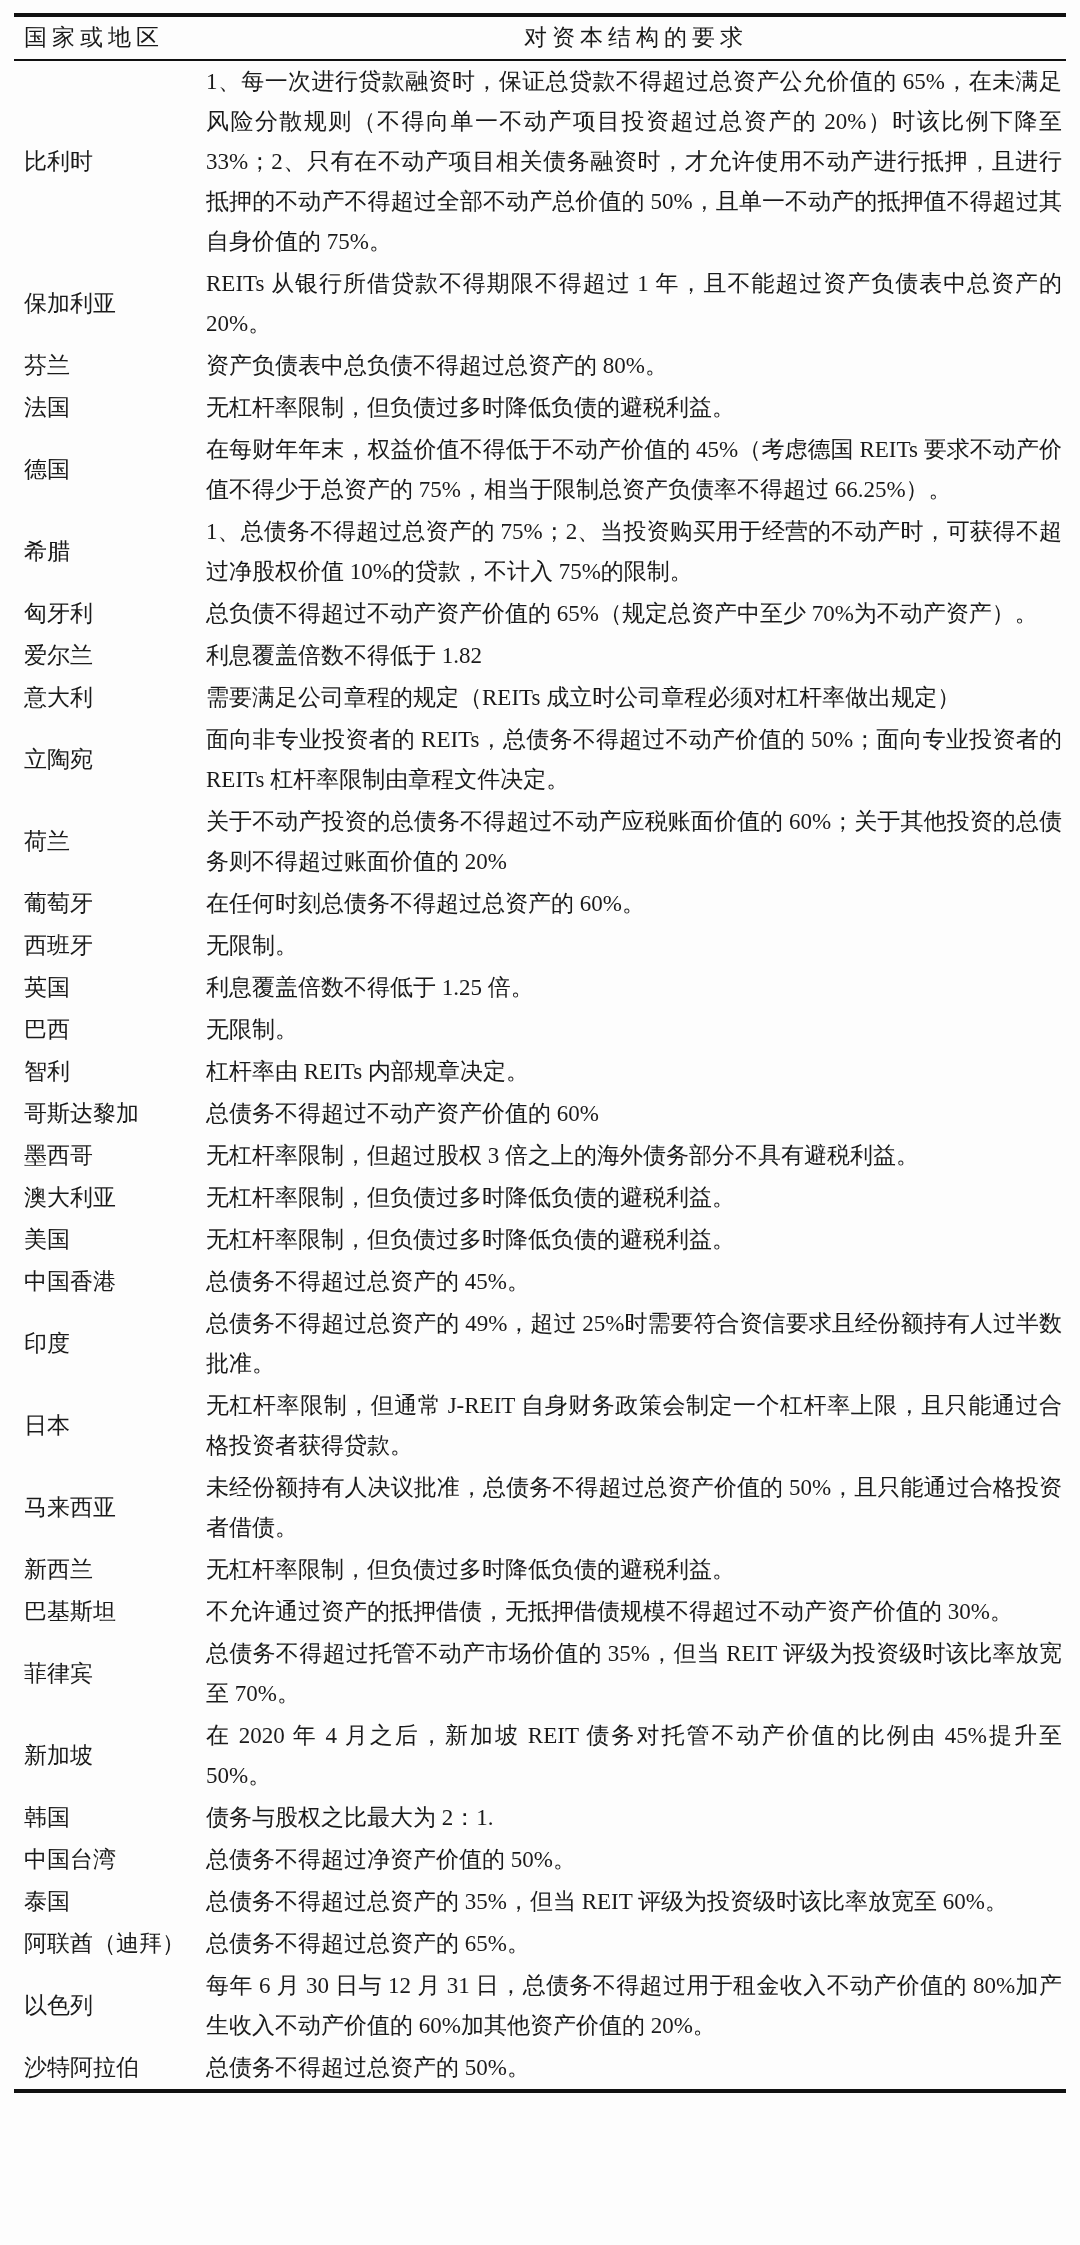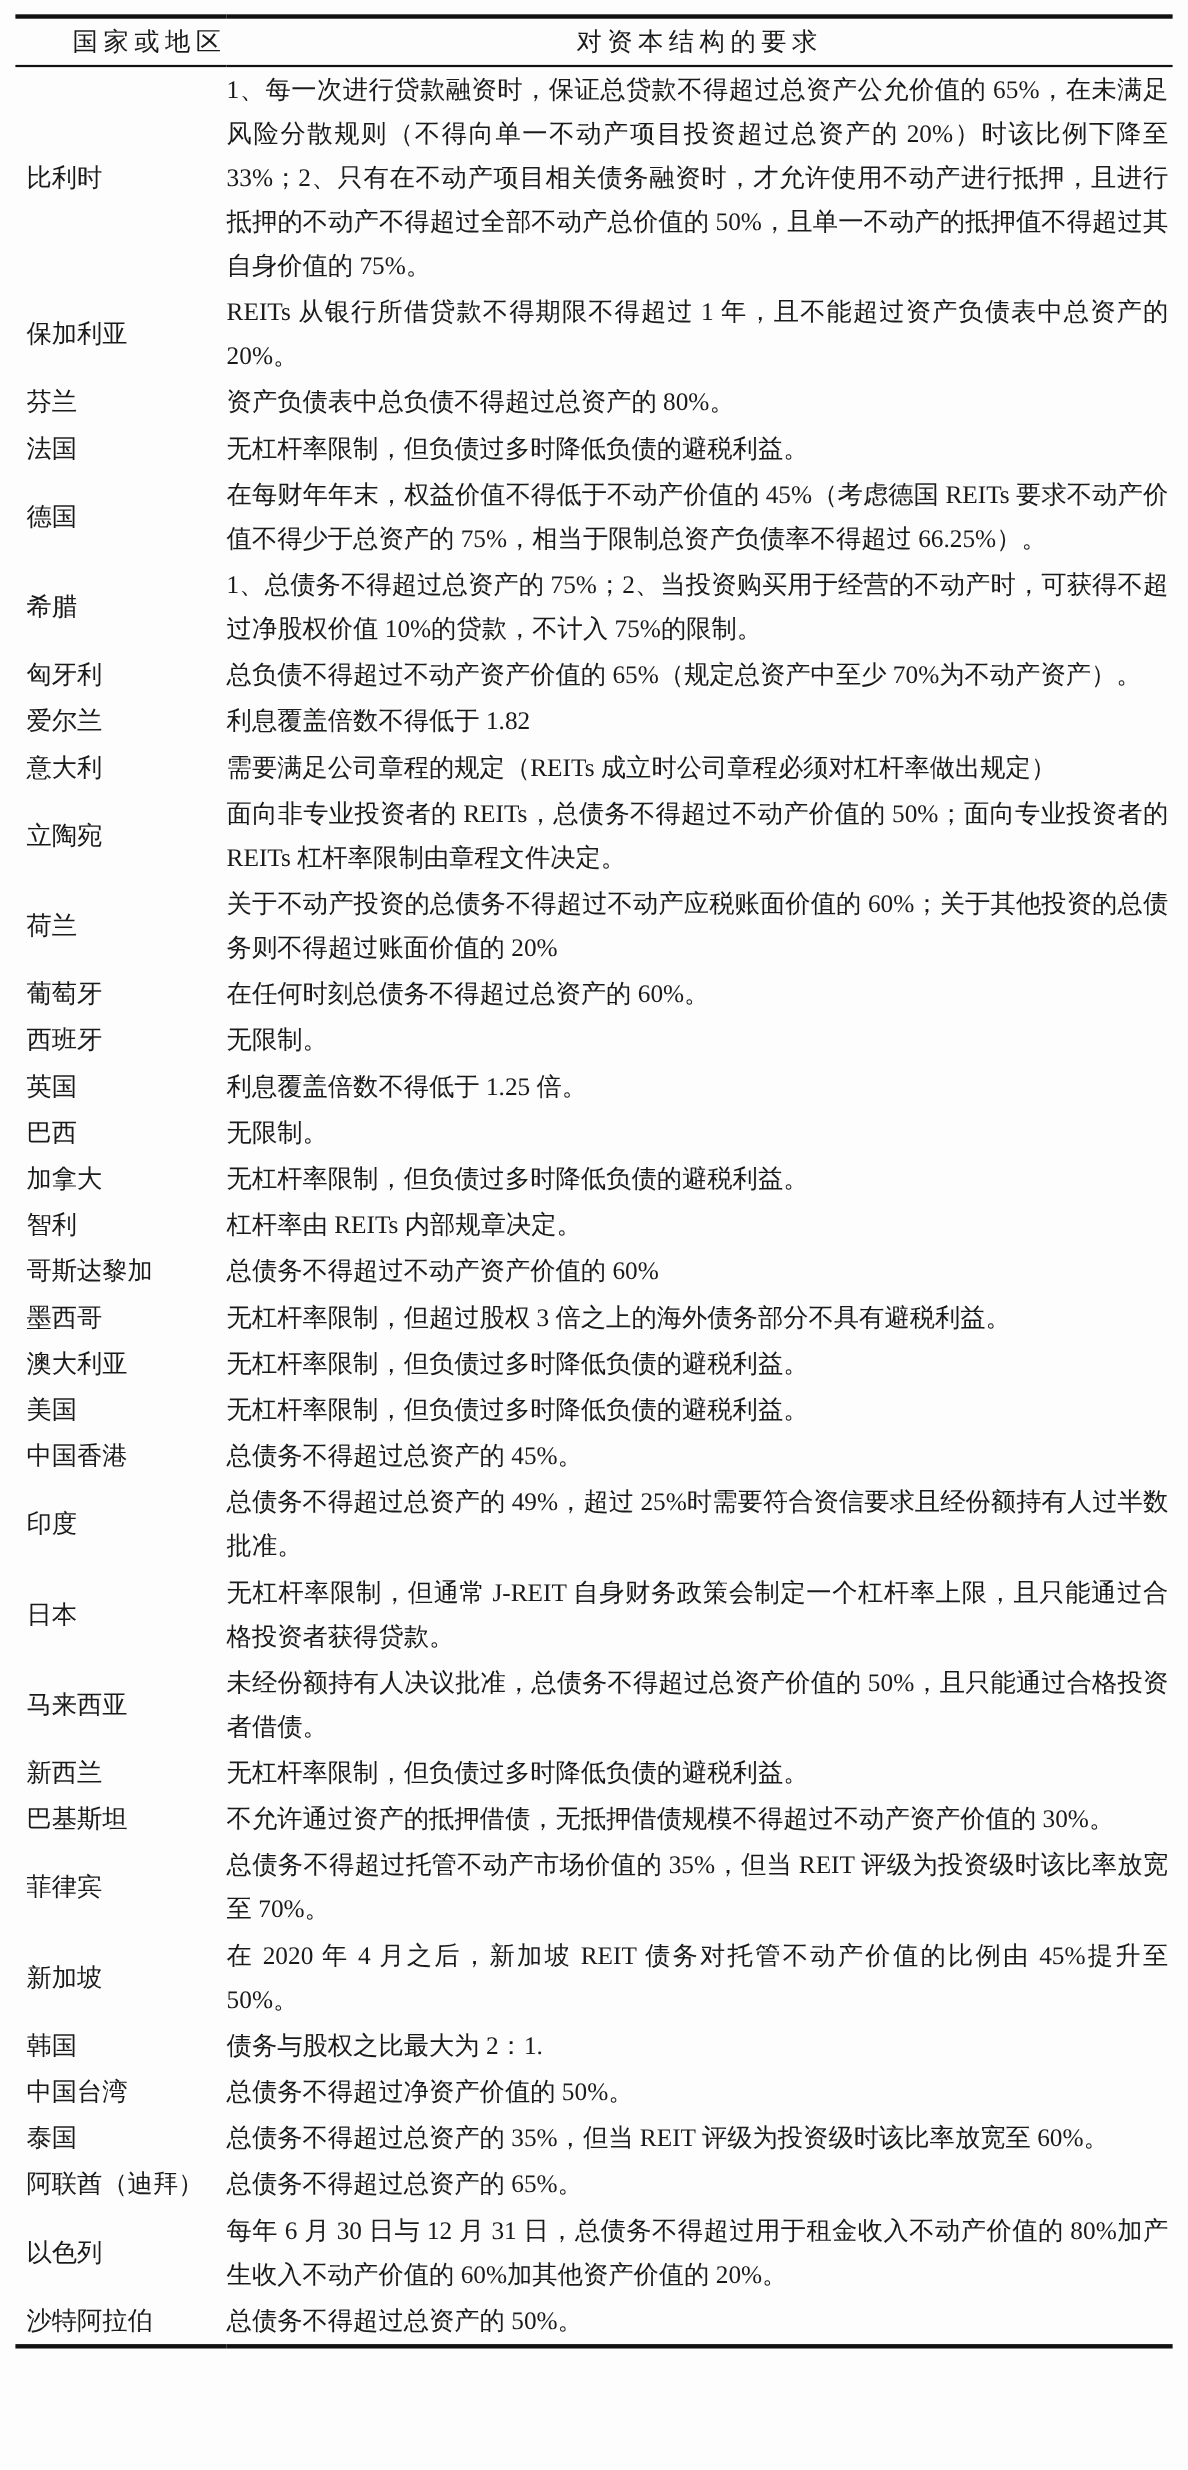--- a/index.html
+++ b/index.html
@@ -25,21 +25,21 @@
     line-height: 40px;
   }
   table.req-table thead th {
     border-bottom: 2px solid #111;
     font-weight: normal;
     padding: 1px 0;
     letter-spacing: 5px;
     white-space: nowrap;
   }
   th.col-country {
-    text-align: right;
+    text-align: left;
     padding-left: 10px !important;
     width: 182px;
   }
   th.col-req {
   }
   td.country-cell {
     vertical-align: middle;
     text-align: left;
     padding: 1px 0 1px 10px;
     white-space: nowrap;
@@ -131,24 +131,20 @@
   <tr>
     <td class="country-cell">英国</td>
     <td class="req-cell">利息覆盖倍数不得低于 1.25 倍。</td>
   </tr>
 
   <tr>
     <td class="country-cell">巴西</td>
     <td class="req-cell">无限制。</td>
   </tr>
 
-  <tr>
-    <td class="country-cell">加拿大</td>
-    <td class="req-cell">无杠杆率限制，但负债过多时降低负债的避税利益。</td>
-  </tr>
 
   <tr>
     <td class="country-cell">智利</td>
     <td class="req-cell">杠杆率由 REITs 内部规章决定。</td>
   </tr>
 
   <tr>
     <td class="country-cell">哥斯达黎加</td>
     <td class="req-cell">总债务不得超过不动产资产价值的 60%</td>
   </tr>

